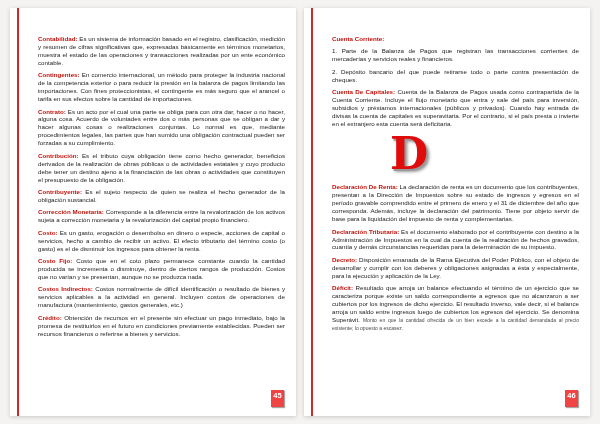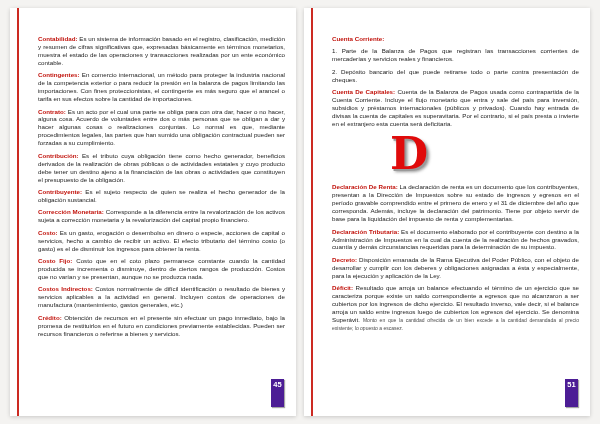--- a/index.html
+++ b/index.html
@@ -36,23 +36,23 @@
     text-align:justify;
     overflow:hidden;
   }
   .entry { margin-bottom:4.5px; }
   .term  { font-weight:bold; color:#c1120b; }
   .item  { margin:4.5px 0; }
   .note  { font-size:5px; color:#4a4a4a; }
   .page-num {
     position:absolute;
     right:12px; bottom:9px;
-    min-width:13px; height:28px;
+    min-width:13px; height:17px;
     padding:0 1px;
-    background:#4c1d95;
+    background:#ef4444;
     color:#ffffff;
     font-size:7.5px;
     font-weight:bold;
     text-align:center;
     line-height:12px;
     box-shadow:1px 1px 1px rgba(0,0,0,0.35);
   }
   .drop-cap {
     font-family:"DejaVu Serif", serif;
     font-weight:bold;
@@ -93,16 +93,16 @@
       <p class="item">2. Depósito bancario del que puede retirarse todo o parte contra presentación de cheques.</p>
       <p class="entry"><span class="term">Cuenta De Capitales:</span> <span>Cuenta de la Balanza de Pagos usada como contrapartida de la Cuenta Corriente. Incluye el flujo monetario que entra y sale del país para inversión, subsidios y préstamos internacionales (públicos y privados). Cuando hay entrada de divisas la cuenta de capitales es superavitaria. Por el contrario, si el país presta o invierte en el extranjero esta cuenta será deficitaria.</span></p>
 
       <div class="drop-cap">D</div>
 
       <p class="entry"><span class="term">Declaración De Renta:</span> <span>La declaración de renta es un documento que los contribuyentes, presentan a la Dirección de Impuestos sobre su estado de ingresos y egresos en el período gravable comprendido entre el primero de enero y el 31 de diciembre del año que corresponda. Además, incluye la declaración del patrimonio. Tiene por objeto servir de base para la liquidación del impuesto de renta y complementarias.</span></p>
       <p class="entry"><span class="term">Declaración Tributaria:</span> <span>Es el documento elaborado por el contribuyente con destino a la Administración de Impuestos en la cual da cuenta de la realización de hechos gravados, cuantía y demás circunstancias requeridas para la determinación de su impuesto.</span></p>
       <p class="entry"><span class="term">Decreto:</span> <span>Disposición emanada de la Rama Ejecutiva del Poder Público, con el objeto de desarrollar y cumplir con los deberes y obligaciones asignadas a ésta y especialmente, para la ejecución y aplicación de la Ley.</span></p>
       <p class="entry"><span class="term">Déficit:</span> <span>Resultado que arroja un balance efectuando el término de un ejercicio que se caracteriza porque existe un saldo correspondiente a egresos que no alcanzaron a ser cubiertos por los ingresos de dicho ejercicio. El resultado inverso, vale decir, si el balance arroja un saldo entre ingresos luego de cubiertos los egresos del ejercicio. Se denomina Superávit.</span> <span class="note">Monto en que la cantidad ofrecida de un bien excede a la cantidad demandada al precio existente; lo opuesto a escasez.</span></p>
     </div>
-    <div class="page-num">51</div>
+    <div class="page-num">46</div>
   </div>
 
 </div>
 
 </body></html>

